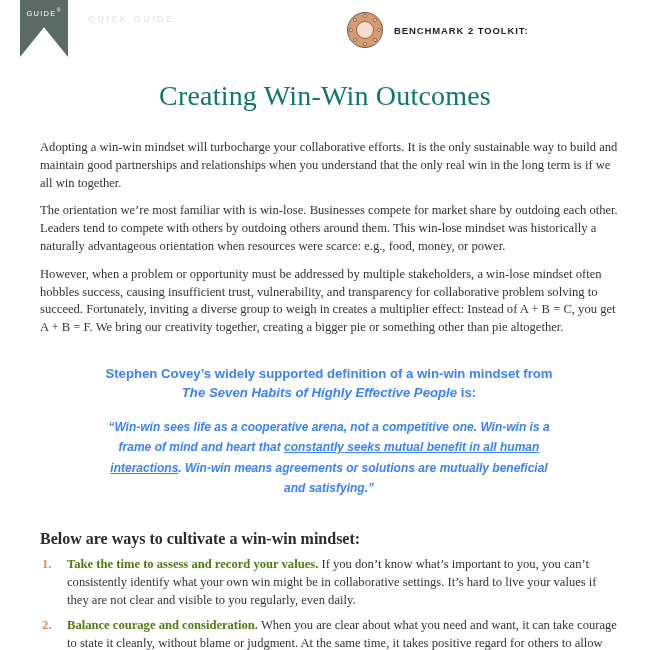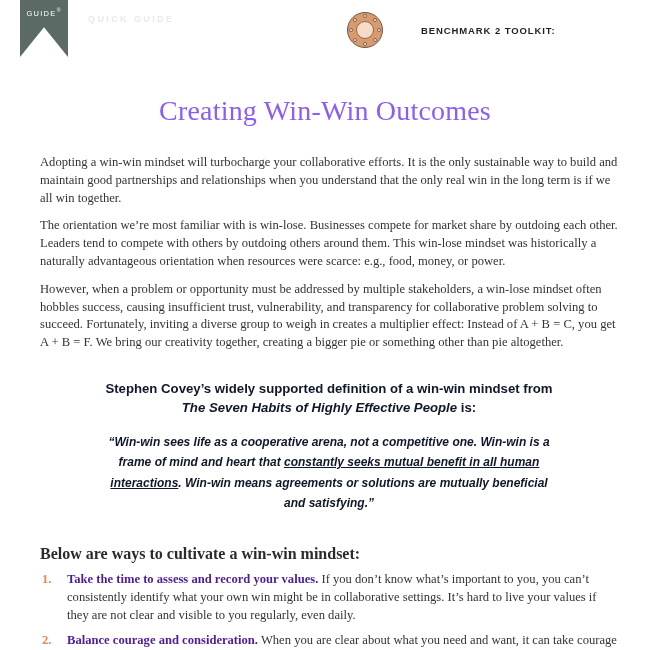--- a/index.html
+++ b/index.html
@@ -56,21 +56,20 @@
     letter-spacing: 2.4px;
     font-weight: 700;
     color: #e9eaea;
   }
   .toolkit-block {
     position: absolute;
     left: 347px;
     top: 12px;
     display: flex;
     align-items: center;
-    gap: 27px;
   }
   .toolkit-icon {
     width: 36px;
     height: 36px;
     position: relative;
     flex: 0 0 auto;
   }
   .toolkit-icon .ring {
     position: absolute;
     inset: 0;
@@ -118,22 +117,22 @@
     letter-spacing: 0.85px;
     line-height: 13px;
   }
 
   
   .page-title {
     text-align: center;
     font-family: "Liberation Serif", serif;
     font-size: 28px;
     font-weight: 400;
-    color: #8b5cf6;
-    margin: 31px 0 0 0;
+    color: #0f766e;
+    margin: 16px 0 0 0;
     letter-spacing: 0.2px;
   }
 
   
   .content {
     padding: 0 32px 0 40px;
   }
   .para {
     font-size: 12.6px;
     line-height: 17.8px;
@@ -141,21 +140,21 @@
     margin: 0 0 10px 0;
     text-align: left;
   }
   .para:first-of-type { margin-top: 27px; }
 
   
   .quote-block {
     margin: 27px auto 0 auto;
     width: 448px;
     text-align: center;
-    color: #0f172a;
+    color: #3b82f6;
     font-family: "Liberation Sans", sans-serif;
   }
   .quote-intro {
     font-size: 13.2px;
     line-height: 19.5px;
     font-weight: 600;
   }
   .quote-intro .book {
     font-style: italic;
   }
@@ -192,21 +191,21 @@
   }
   ol.ways li .num {
     position: absolute;
     left: 2px;
     top: 0;
     color: #dd8a55;
     font-weight: 700;
   }
   ol.ways li .lead {
     font-weight: 700;
-    color: #4c1d95;
+    color: #4d7c0f;
   }
 </style>
 </head>
 <body>
 
 <div class="header">
 
   <div class="logo-banner">
     <div class="logo-text">
       <span>GUIDE</span><sup>®</sup>

